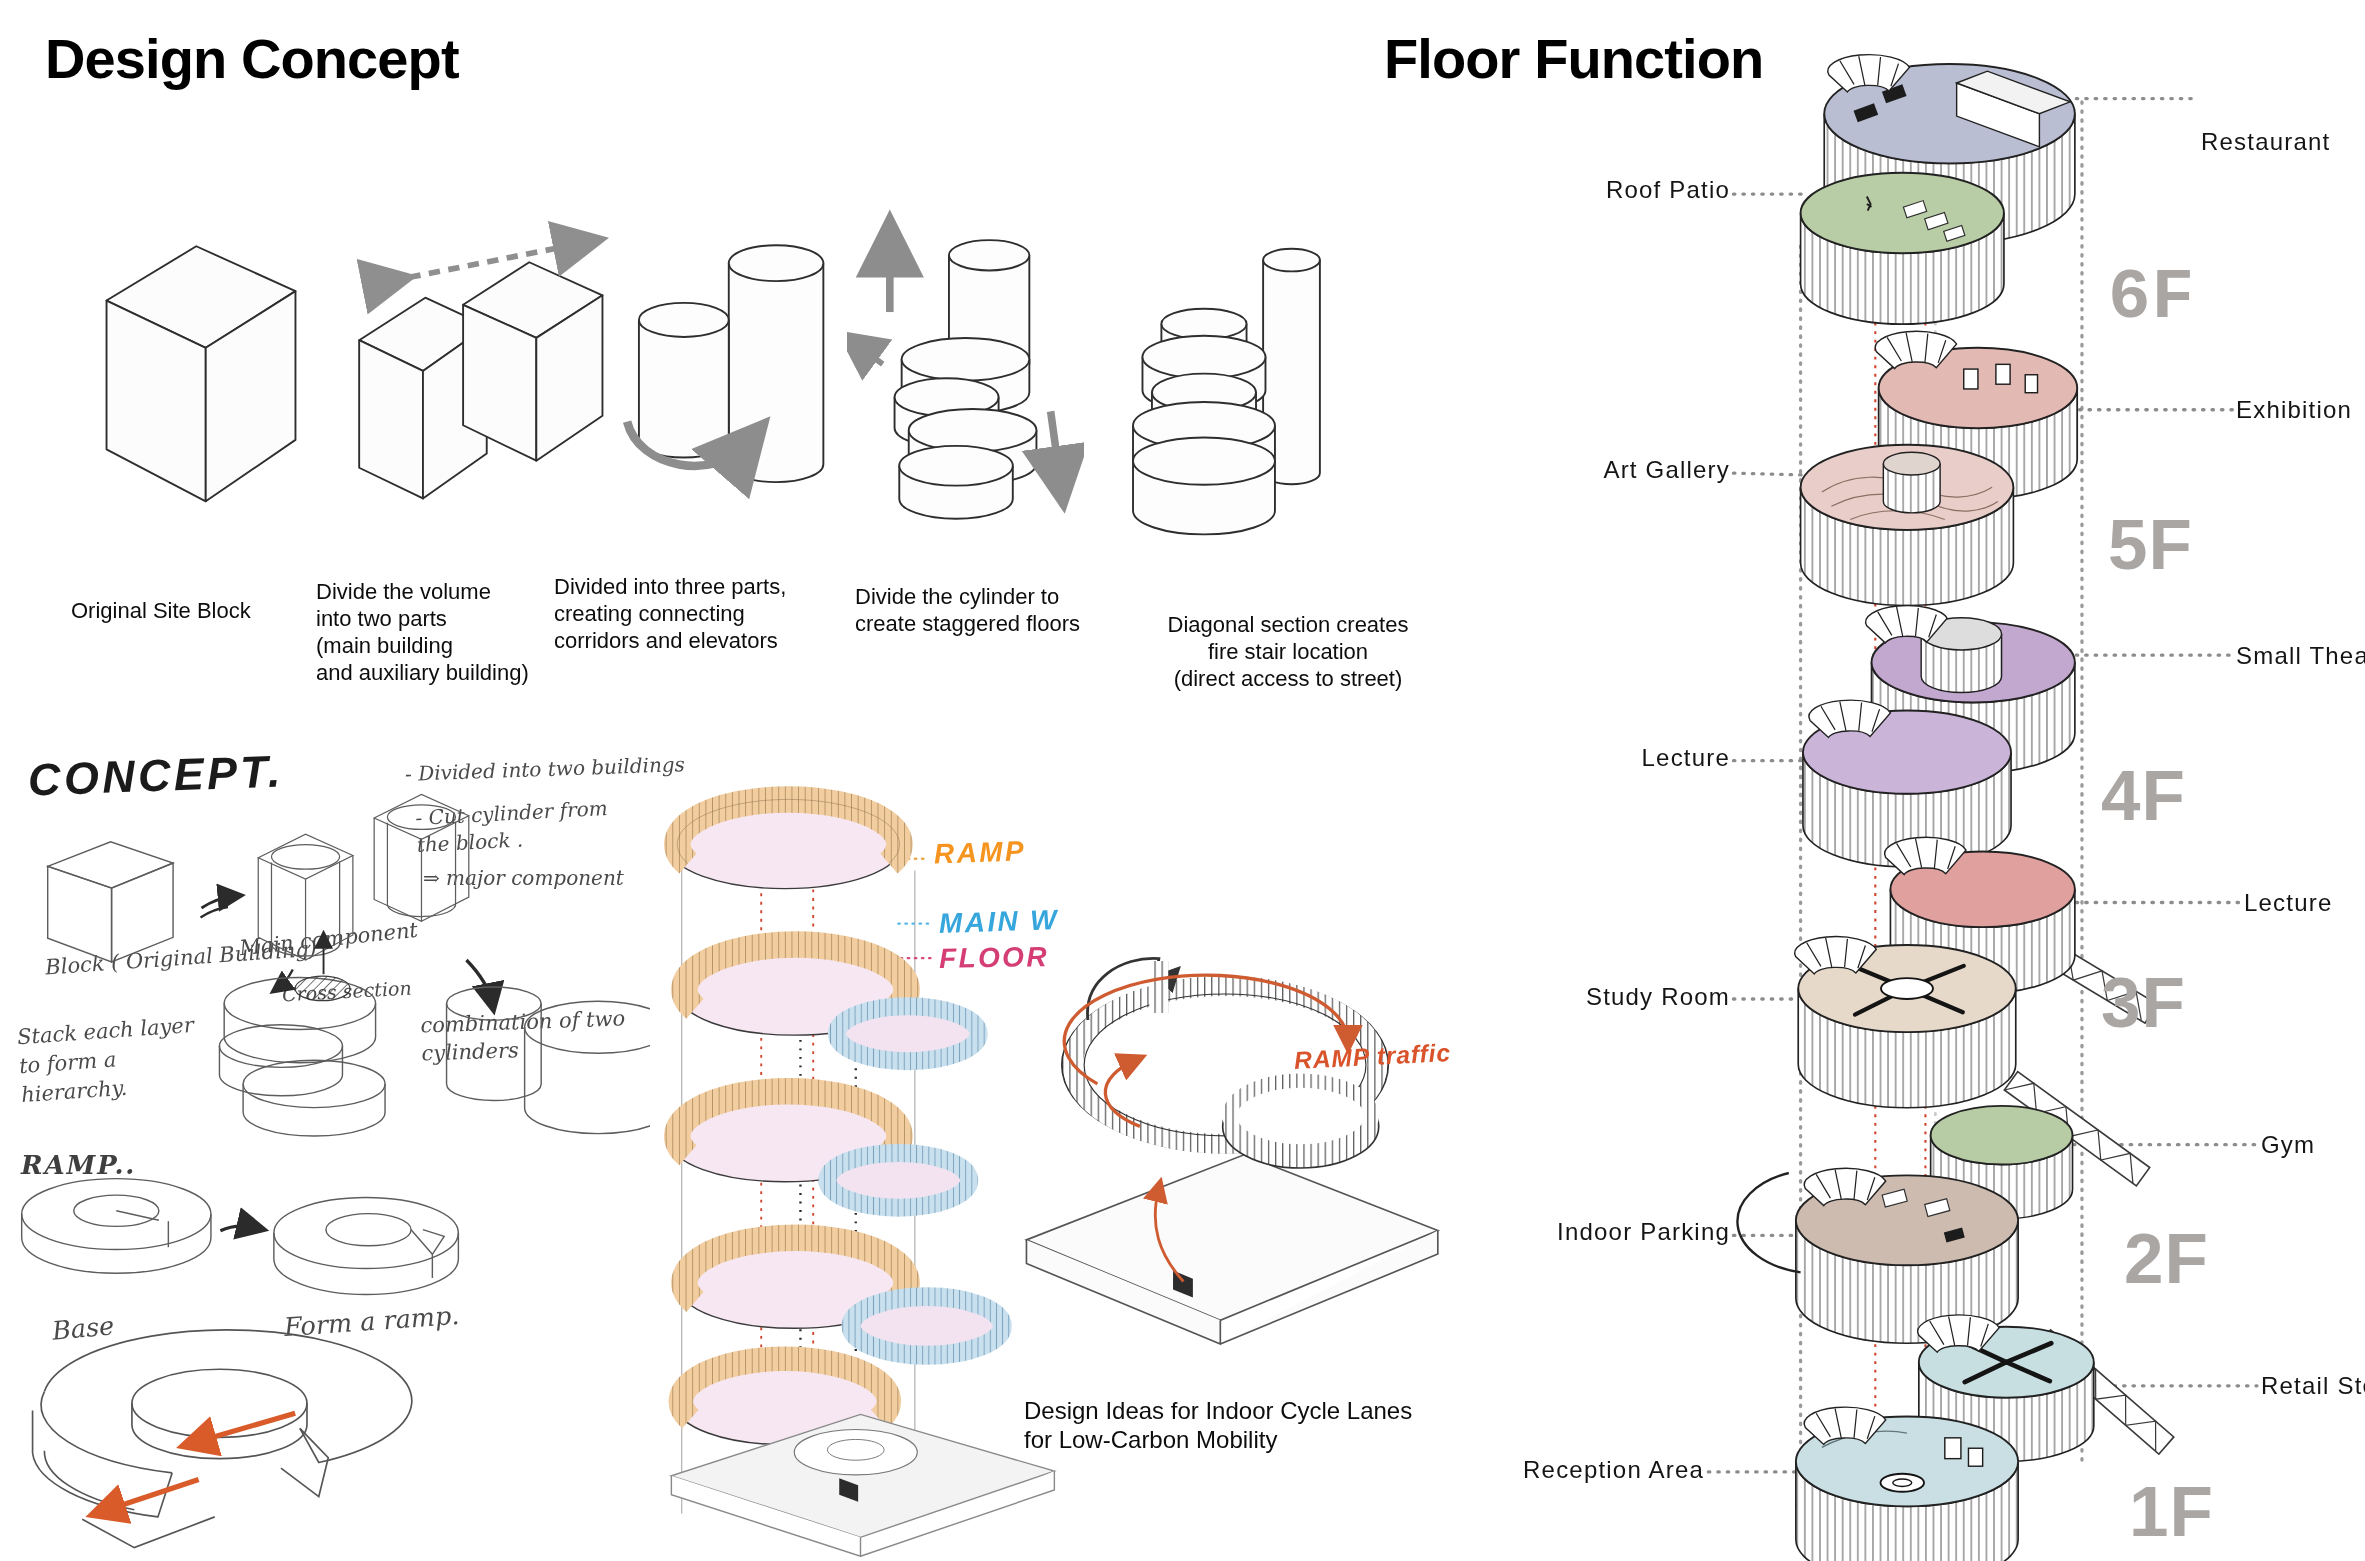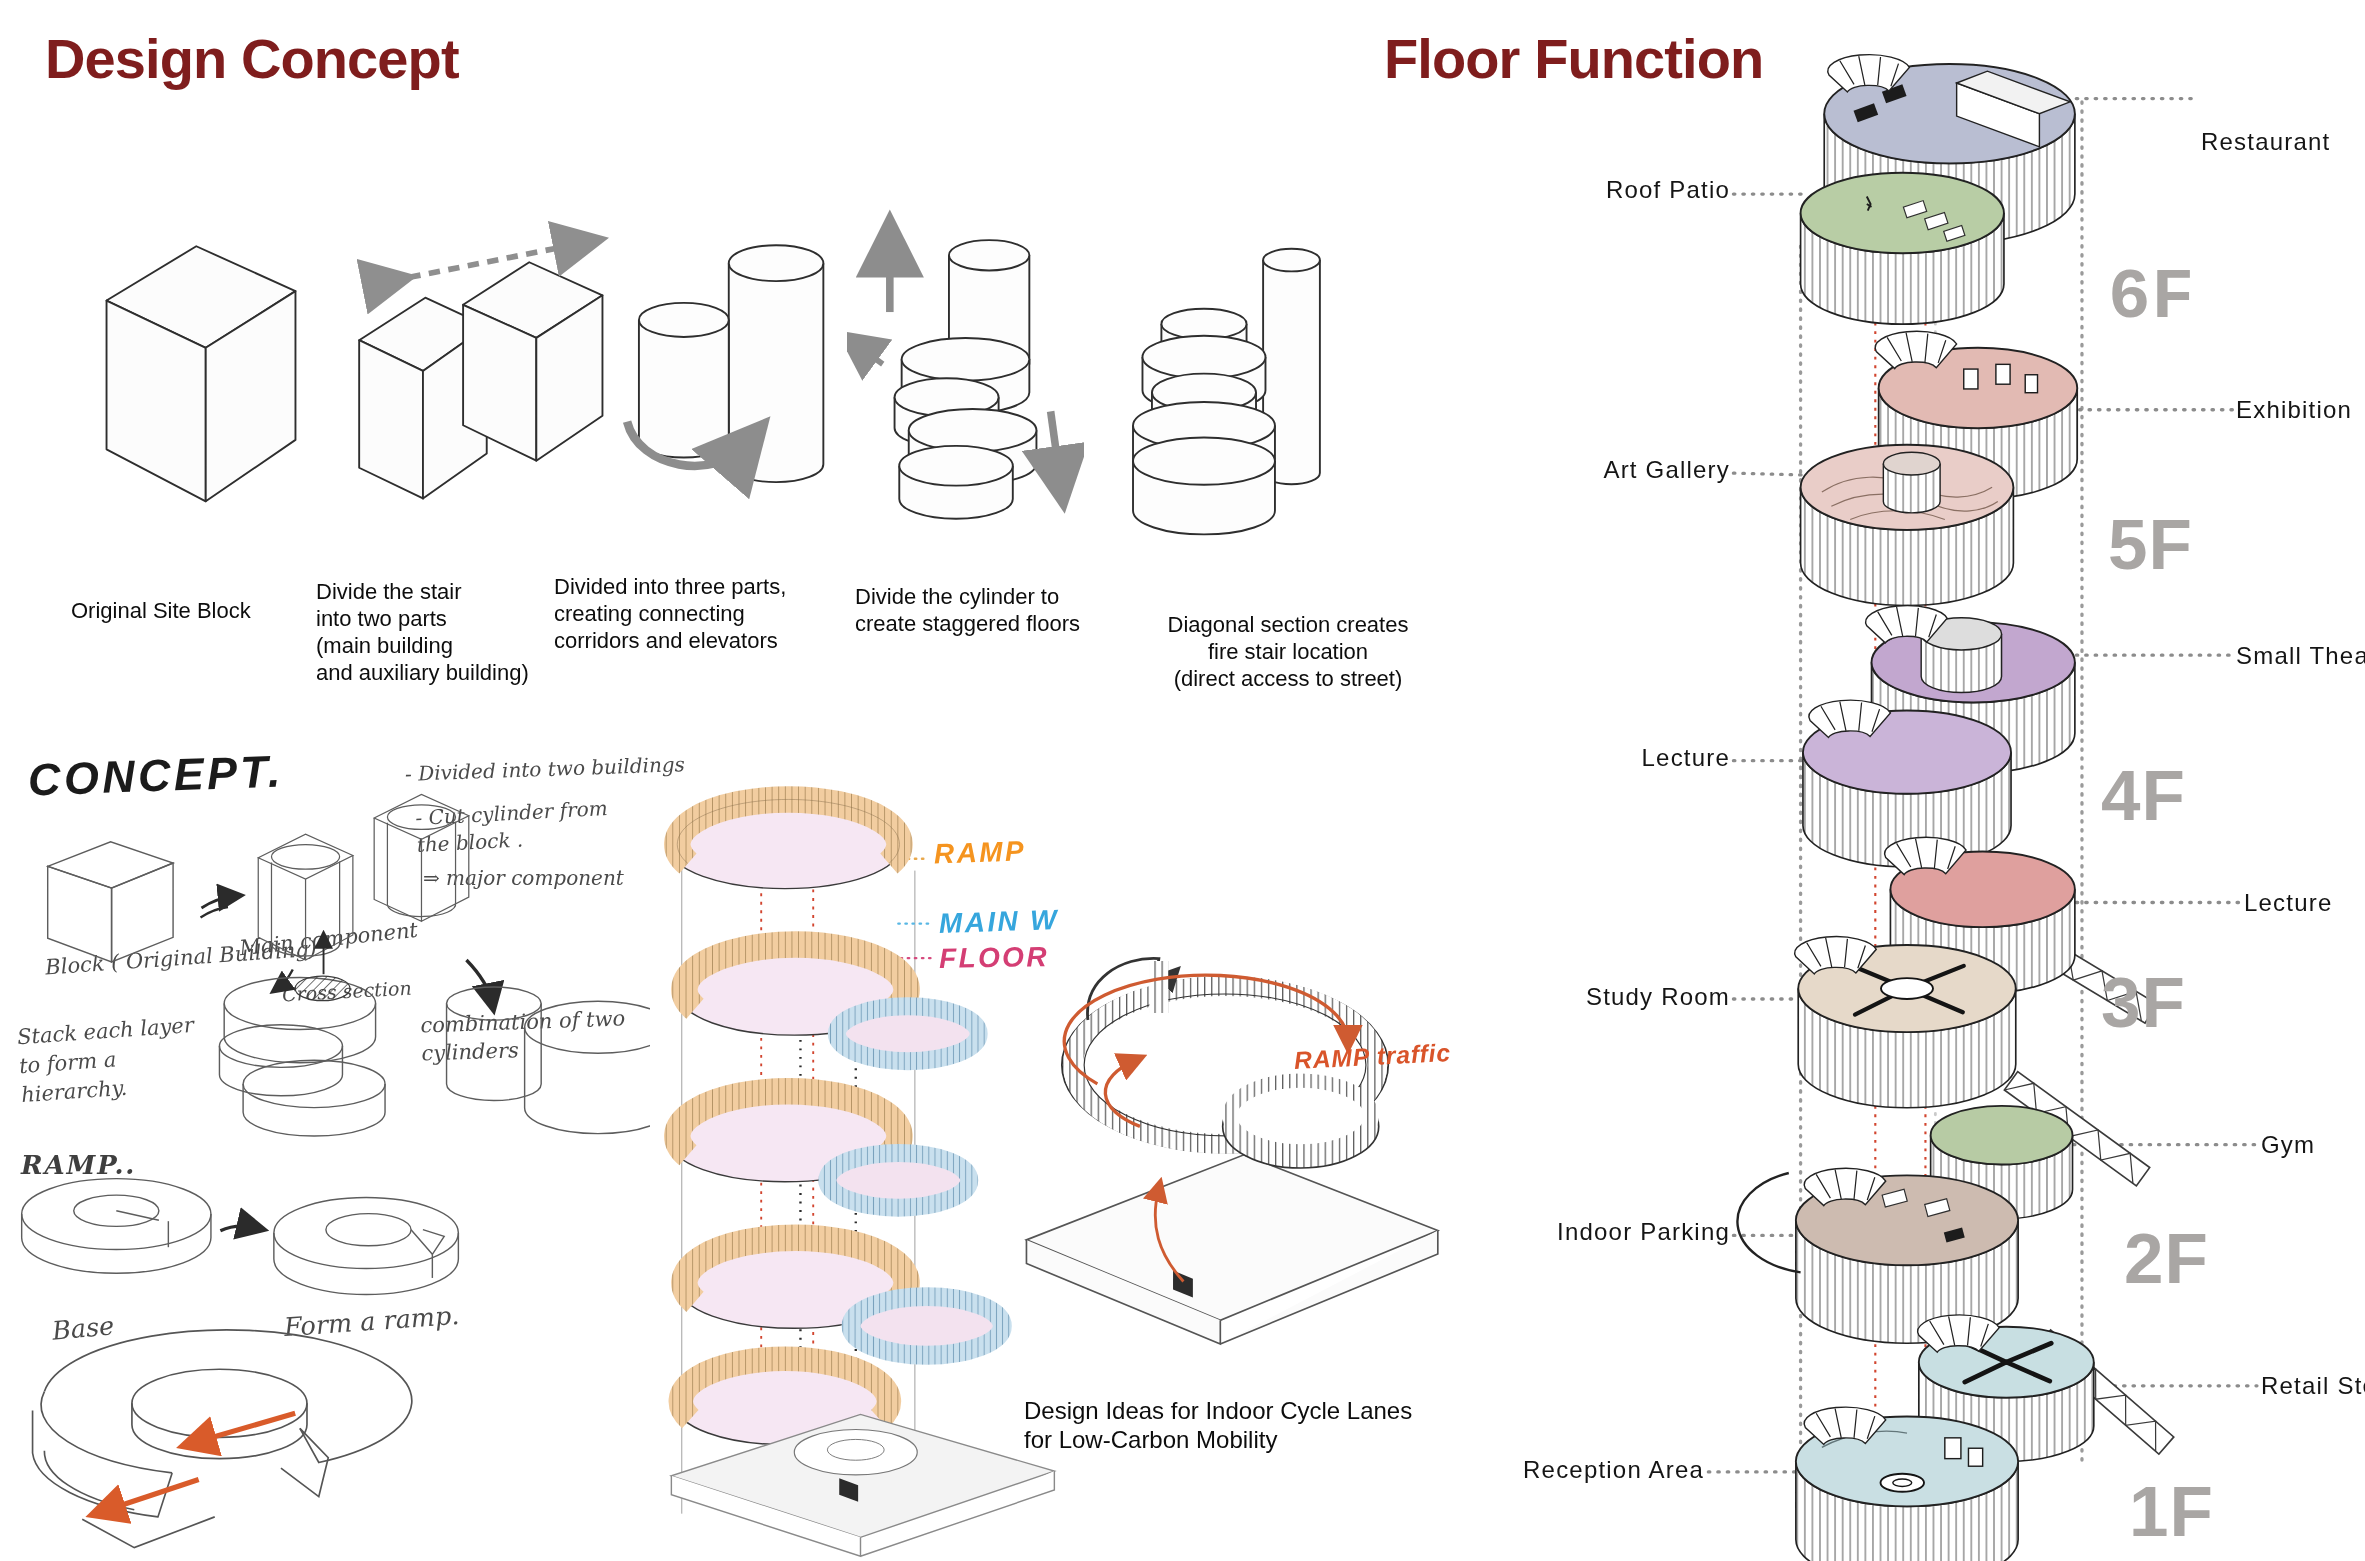--- a/index.html
+++ b/index.html
@@ -1,18 +1,18 @@
 <!DOCTYPE html>
 <html style="font-size:7.6px"><head>
 <meta charset="utf-8">
 <style>
   html,body{margin:0;padding:0;background:#ffffff;width:2413px;height:1561px;overflow:hidden;}
   *{box-sizing:border-box;}
   .abs{position:absolute;}
-  .title{font:600 56px "Liberation Sans",sans-serif;color:#7f1d1d;letter-spacing:-0.9px;white-space:nowrap;}
+  .title{font:600 56px "Liberation Sans",sans-serif;color:#000000;letter-spacing:-0.9px;white-space:nowrap;}
   .cap{font:400 22px/27px "Liberation Sans",sans-serif;color:#0d0d0d;white-space:pre-line;}
   .hand{font-family:"DejaVu Serif",serif;font-style:italic;color:#4a4a4a;white-space:pre-line;}
   .concept-head{font:900 45px "Liberation Sans",sans-serif;font-style:italic;letter-spacing:3.3px;color:#1b1b1b;transform:rotate(-2deg);}
   .ramp-head{font-family:"DejaVu Serif",serif;font-style:italic;font-weight:700;font-size:26px;color:#3f3f3f;letter-spacing:1.9px;}
   .marker{font:800 28px "Liberation Sans",sans-serif;letter-spacing:2.4px;font-style:italic;white-space:nowrap;}
   .flabel{font:400 24px "Liberation Sans",sans-serif;letter-spacing:1.2px;color:#151515;white-space:nowrap;}
   .flabel-r{text-align:right;}
   .fnum{font:700 71px "Liberation Sans",sans-serif;color:#a9a6a4;letter-spacing:0.9px;}
   .cycle-cap{font:500 24px/29px "Liberation Sans",sans-serif;color:#0d0d0d;white-space:pre-line;}
 </style>
@@ -95,21 +95,21 @@
     <path d="M95,390 L95,455 A110,40 0 0 0 315,455 L315,390"></path>
     <ellipse cx="205" cy="390" rx="110" ry="40"></ellipse>
     <path d="M55,460 L55,530 A150,50 0 0 0 355,530 L355,460"></path>
     <ellipse cx="205" cy="460" rx="150" ry="50"></ellipse>
     <path d="M55,535 L55,640 A150,50 0 0 0 355,640 L355,535"></path>
     <ellipse cx="205" cy="535" rx="150" ry="50"></ellipse>
   </g>
 </svg>
 
 <div class="abs cap" style="left:71px;top:597px;width:246px;text-align:left;">Original Site Block</div>
-<div class="abs cap" style="left:316px;top:578px;width:255px;">Divide the stair
+<div class="abs cap" style="left:316px;top:578px;width:255px;">Divide the volume
 into two parts
 (main building
 and auxiliary building)</div>
 <div class="abs cap" style="left:554px;top:573px;width:289px;">Divided into three parts,
 creating connecting
 corridors and elevators</div>
 <div class="abs cap" style="left:855px;top:583px;width:279px;">Divide the cylinder to
 create staggered floors</div>
 <div class="abs cap" style="left:1139px;top:583px;width:298px;text-align:center;margin-top:28px;">Diagonal section creates
 fire stair location

